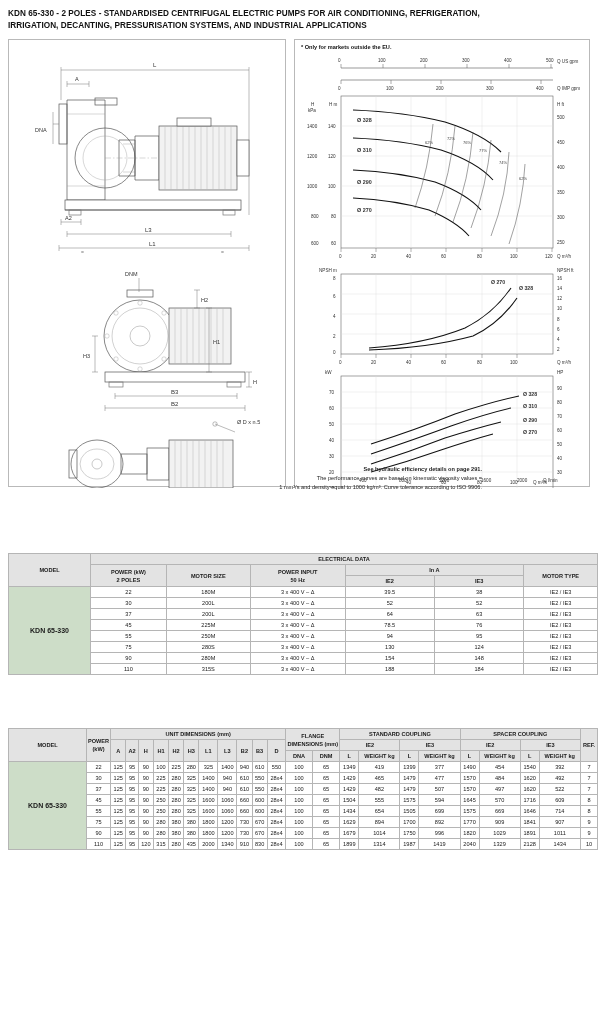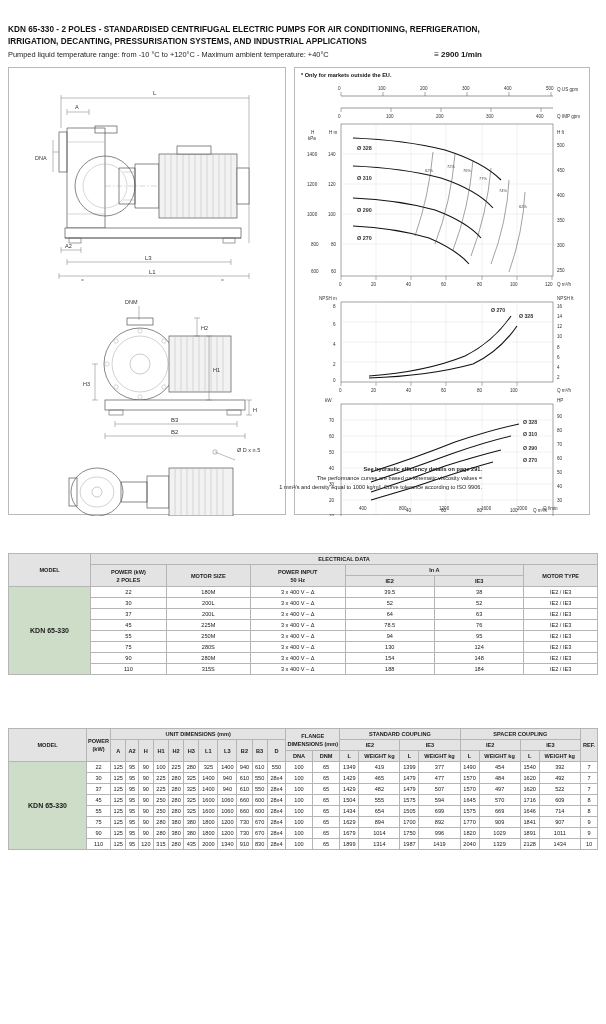--- a/index.html
+++ b/index.html
@@ -6,21 +6,21 @@
   html, body { margin:0; padding:0; }
   body {
     width: 606px; height: 1024px;
     background: #ffffff;
     font-family: "Liberation Sans", sans-serif;
     color: #1a1a1a;
     font-size: 7px;
     position: relative;
     overflow: hidden;
   }
-  .page { position:relative; width:492px; height:1024px; padding: 24px 8px; }
+  .page { position:relative; width:492px; height:1024px; padding: 8px 8px; }
 
   
   .title-block { margin: 0 0 2px 0; }
   .title-line {
     font-size: 8.2px; line-height: 11.5px; font-weight: bold;
     color: #111; letter-spacing: 0.05px;
   }
   .title-line .reg { font-weight: bold; }
   .title-line .rest { font-weight: bold; }
   .subtitle {
@@ -79,25 +79,20 @@
   .tiny { font-size: 5.2px; }
 </style>
 </head>
 <body>
 
 <div class="page">
 
   <div class="title-block">
     <div class="title-line">
       <span class="reg">KDN 65-330 - 2 POLES</span><span> - </span><span class="rest">STANDARDISED CENTRIFUGAL ELECTRIC PUMPS FOR AIR CONDITIONING, REFRIGERATION, IRRIGATION, DECANTING, PRESSURISATION SYSTEMS, AND INDUSTRIAL APPLICATIONS</span>
-    </div>
-    <div class="subtitle">
-      <span>Pumped liquid temperature range:</span>
-      <span>from -10 °C to +120°C</span><span> - </span><span>Maximum ambient temperature:</span>
-      <span>+40°C</span>
     </div>
   </div>
 
   <div class="rpm">≡ 2900 1/min</div>
 
   <div class="panels">
 
     <div class="panel panel-left">
       <svg width="278" height="448" viewBox="0 0 278 448">
         <g fill="none" stroke="#4a4a4a" stroke-width="0.7">

